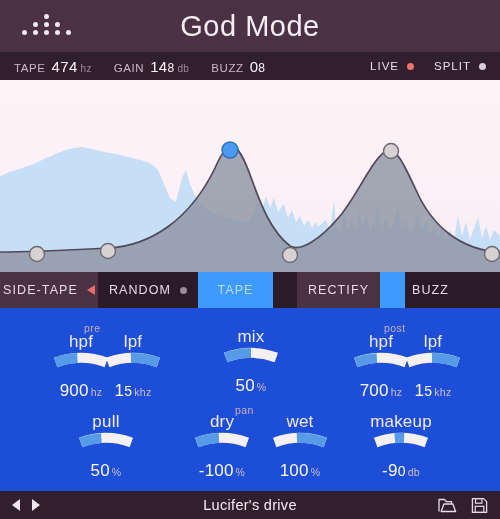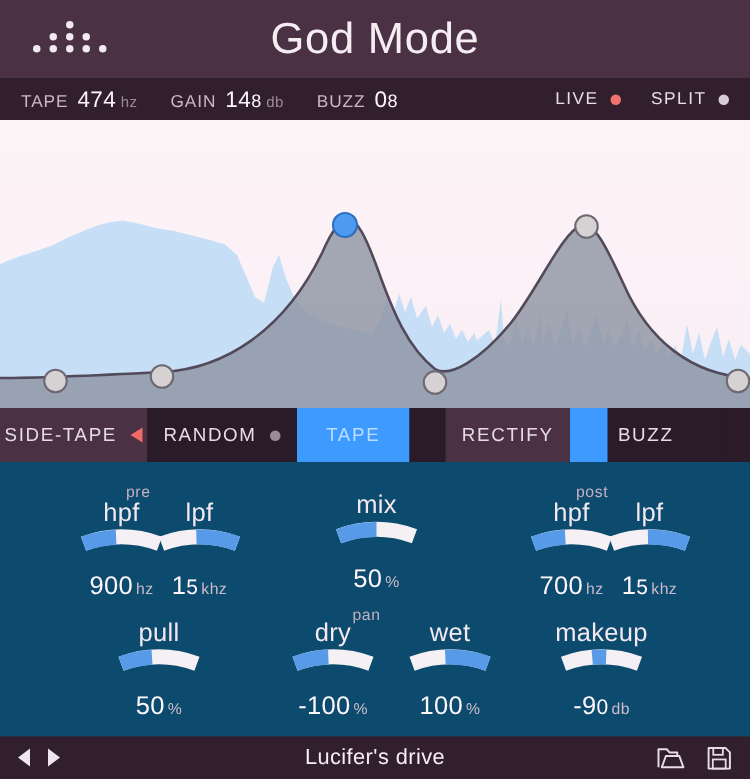--- a/index.html
+++ b/index.html
@@ -97,21 +97,21 @@
   }
   .barfill{
     position:absolute;left:0;top:0;bottom:0;background:#3d9bff;
   }
   .tab .tlbl{position:relative;z-index:2;}
 
   
   .panel{
     position:relative;
     height:183px;
-    background:#0c4a6e;
+    background:#1d4ed8;
   }
   .grp-label{
     position:absolute;
     color:#c4b0c0;font-size:10.5px;letter-spacing:0.4px;
     text-align:center;
   }
   .knob{
     position:absolute;
     width:96px;
     text-align:center;

